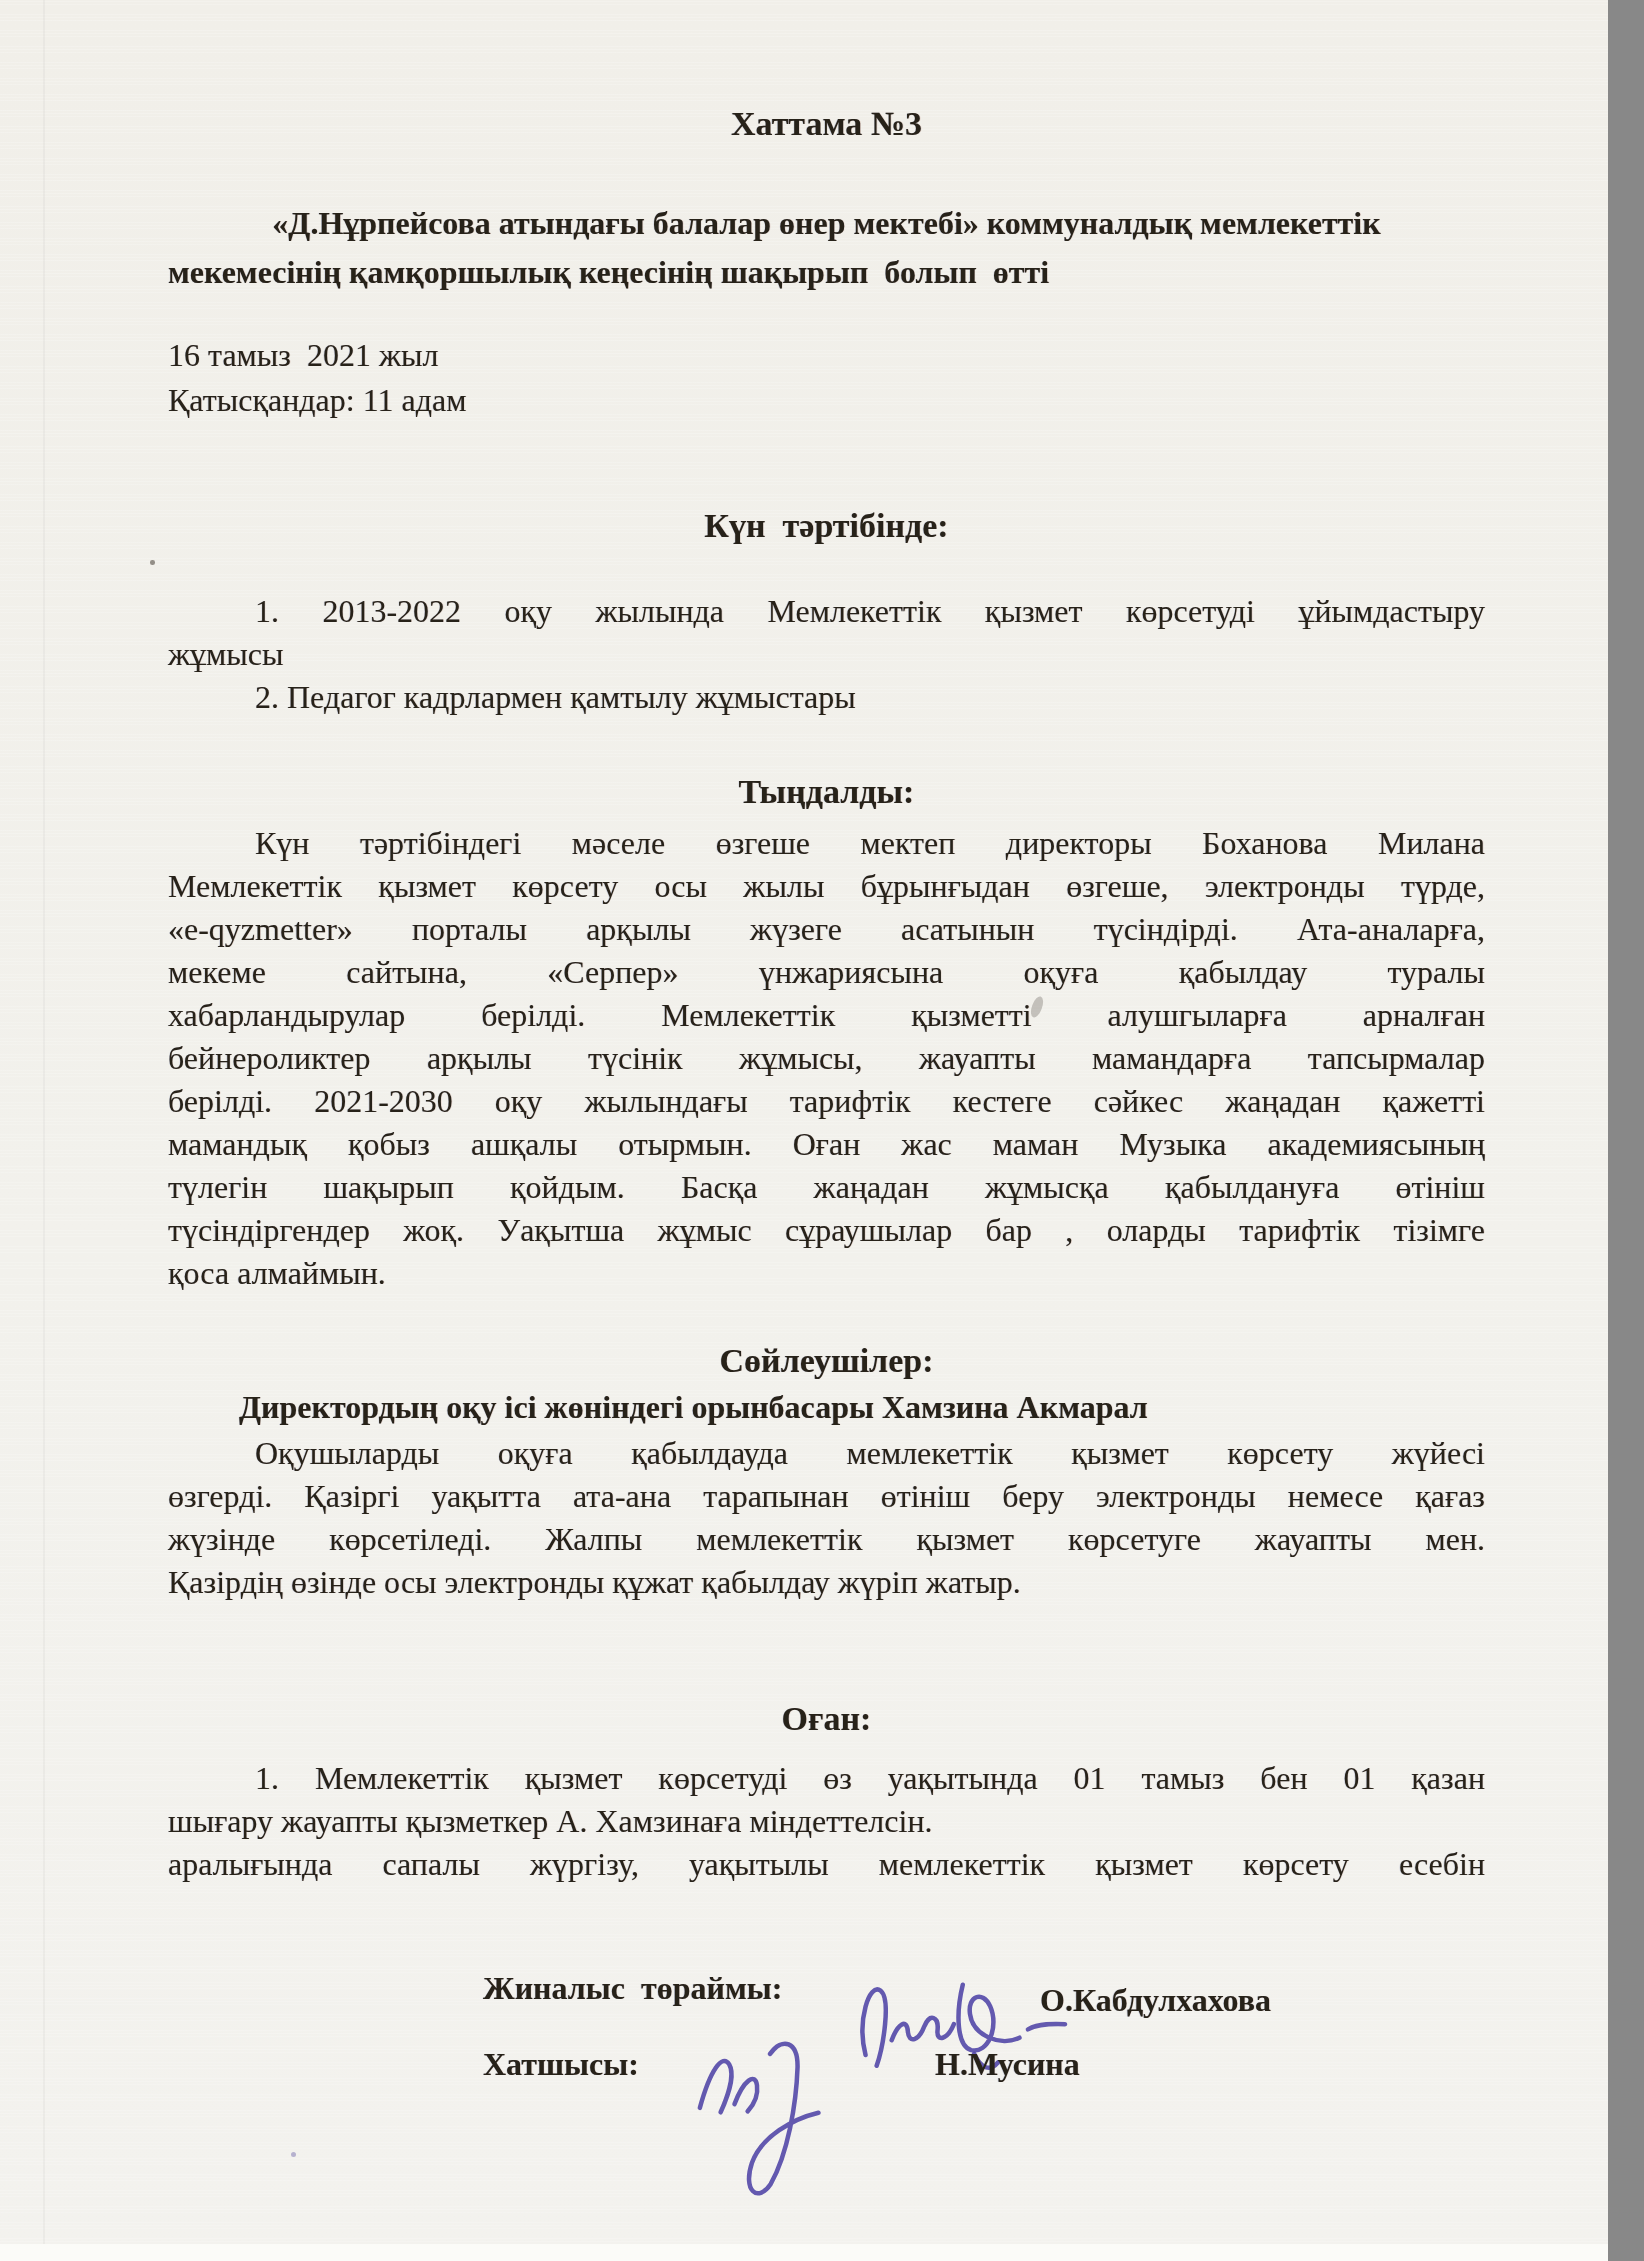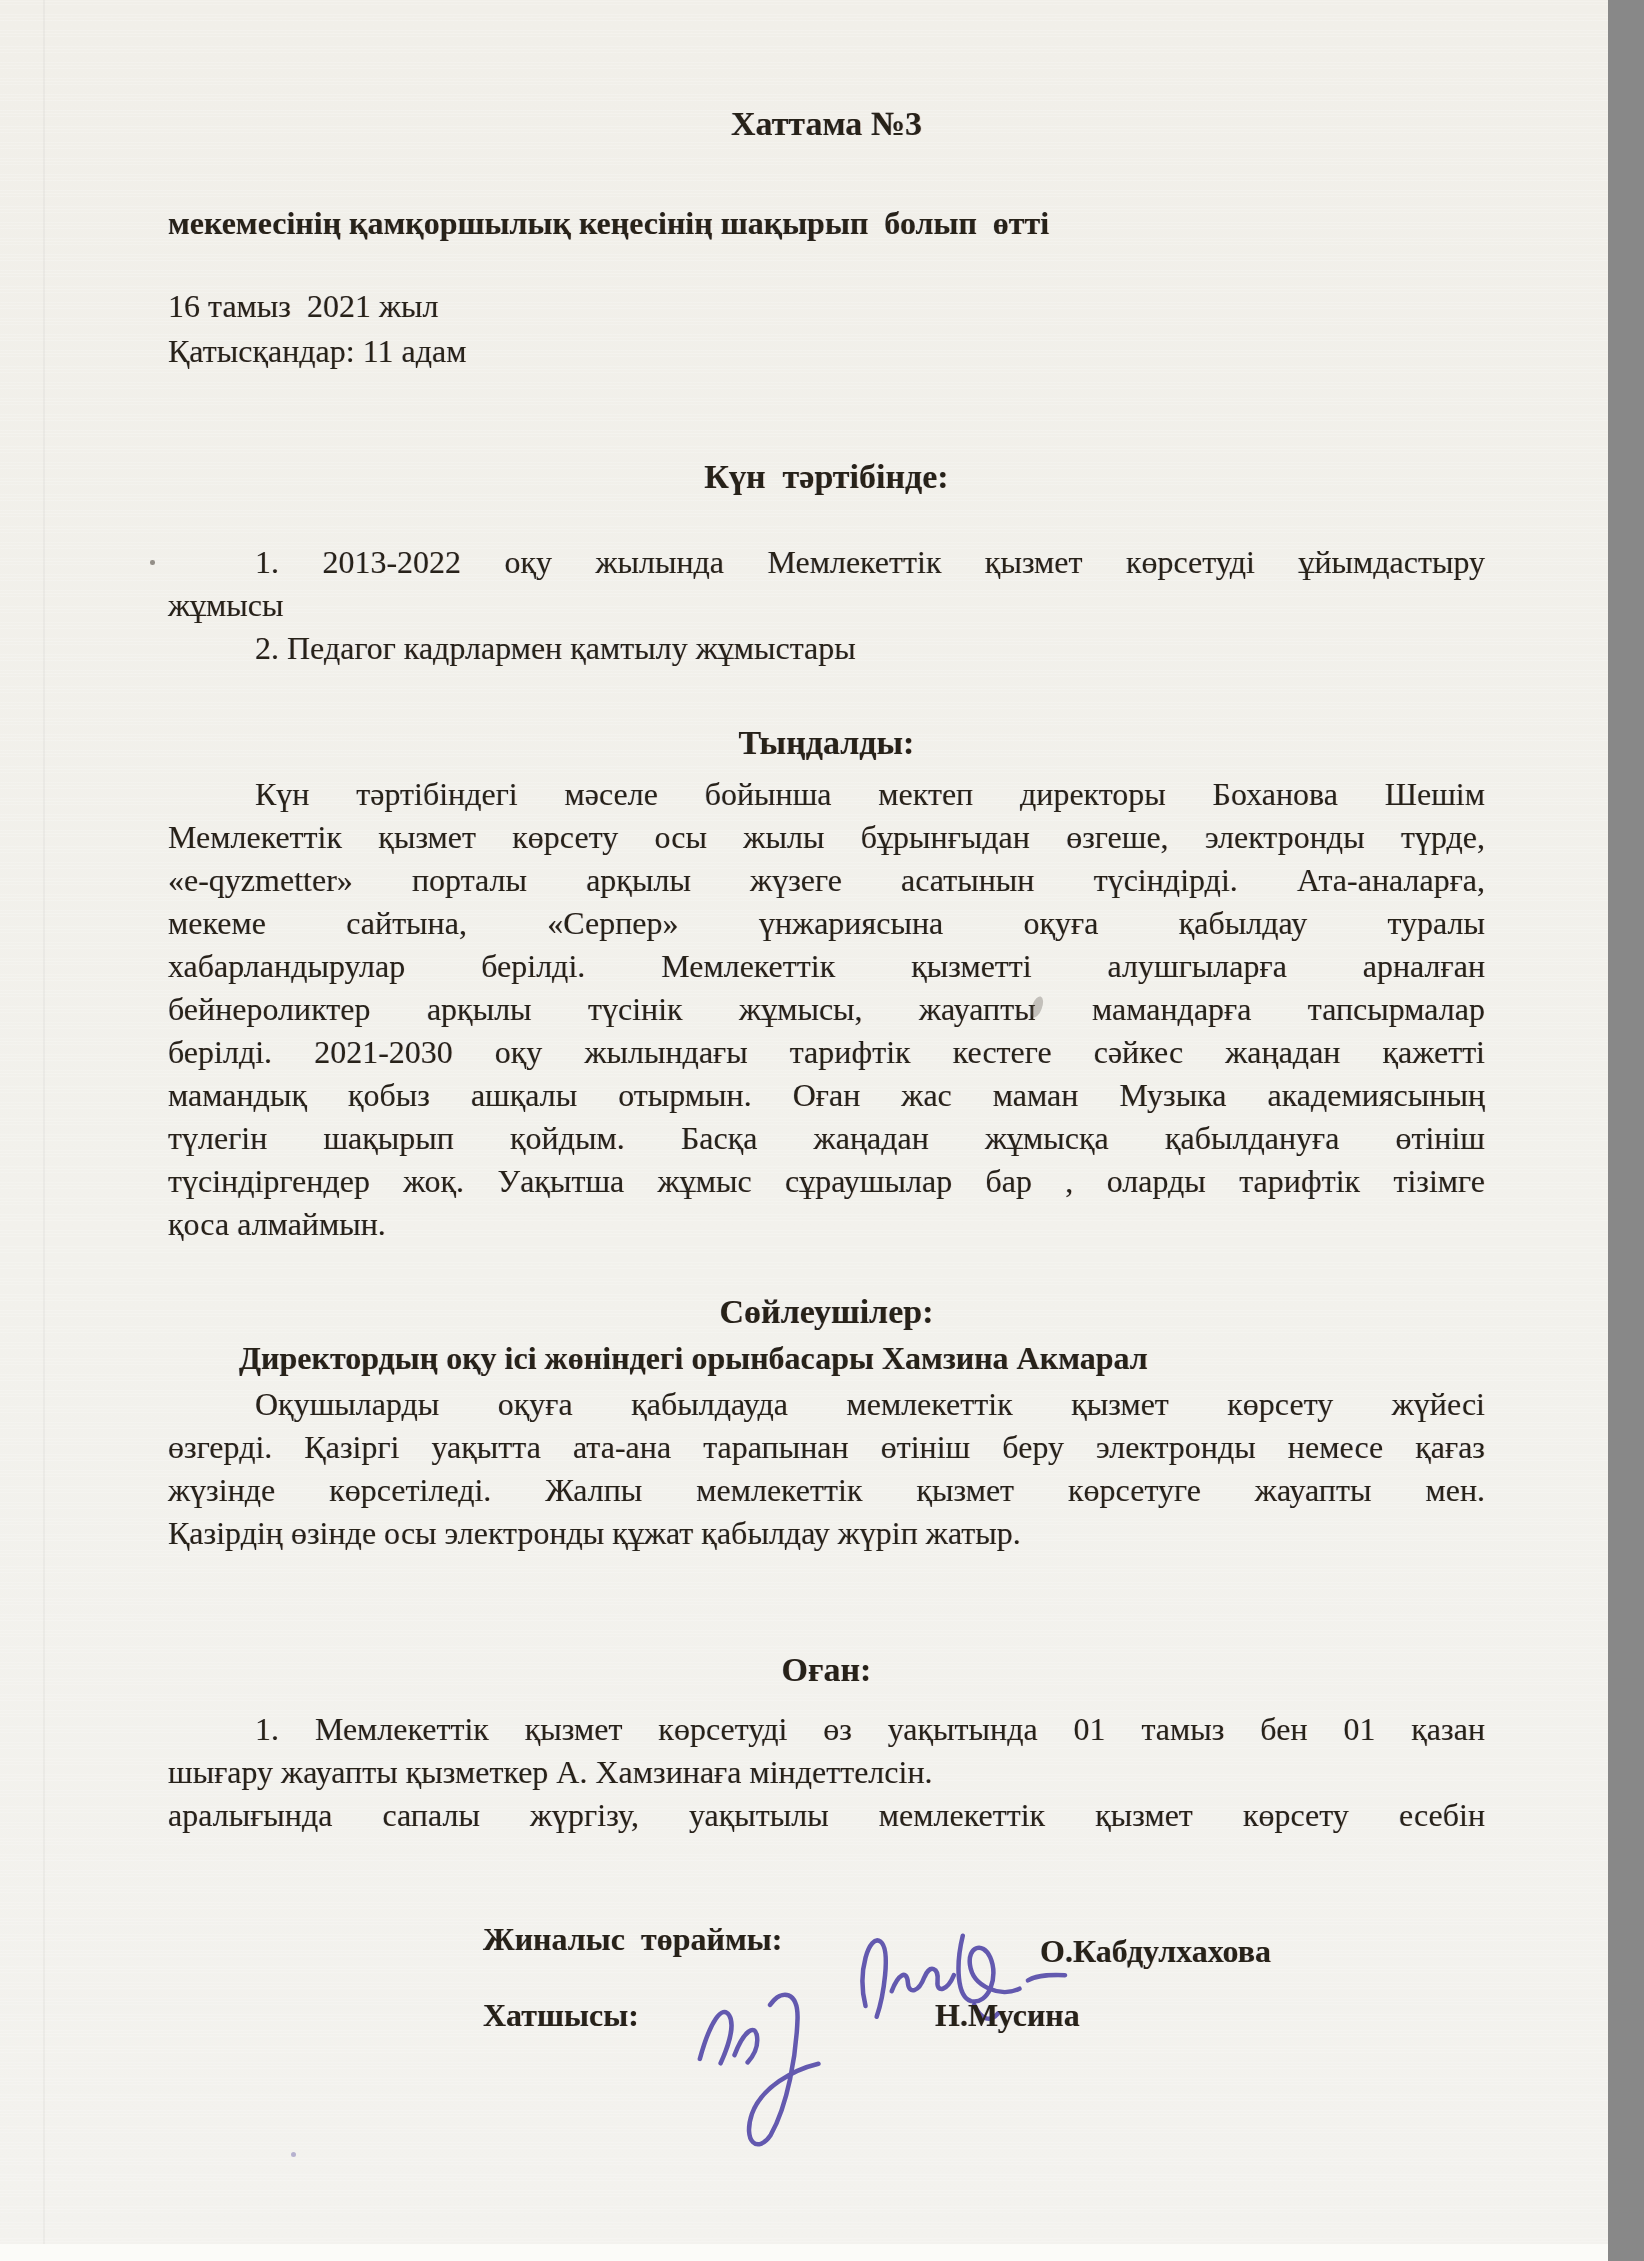--- a/index.html
+++ b/index.html
@@ -58,20 +58,21 @@
 </style>
 </head>
 <body>
 
 <div class="page">
   <div class="content">
 
     <div class="heading title">Хаттама №3</div>
 
     <div class="subtitle">
+        <div class="line">«Д.Нұрпейсова атындағы балалар өнер мектебі» коммуналдық мемлекеттік</div>
         <div class="line last">мекемесінің қамқоршылық кеңесінің шақырып  болып  өтті</div>
       </div>
 
     <div class="meta">
       <div class="meta-line">16 тамыз  2021 жыл</div>
       <div class="meta-line">Қатысқандар: 11 адам</div>
     </div>
 
     <div class="heading h-agenda">Күн  тәртібінде:</div>
 
@@ -81,21 +82,21 @@
           <div class="line last">жұмысы</div>
         </div>
       <div class="para">
           <div class="line last">2. Педагог кадрлармен қамтылу жұмыстары</div>
         </div>
     </div>
 
     <div class="heading h-heard">Тыңдалды:</div>
 
     <div class="body-block para para-heard">
-        <div class="line">Күн тәртібіндегі мәселе бойынша мектеп директоры Боханова Шешім</div>
+        <div class="line">Күн тәртібіндегі мәселе өзгеше мектеп директоры Боханова Милана</div>
         <div class="line">Мемлекеттік қызмет көрсету осы жылы бұрынғыдан өзгеше, электронды түрде,</div>
         <div class="line">«e-qyzmetter» порталы арқылы жүзеге асатынын түсіндірді. Ата-аналарға,</div>
         <div class="line">мекеме сайтына, «Серпер» үнжариясына оқуға қабылдау туралы</div>
         <div class="line">хабарландырулар берілді. Мемлекеттік қызметті алушгыларға арналған</div>
         <div class="line">бейнероликтер арқылы түсінік жұмысы, жауапты мамандарға тапсырмалар</div>
         <div class="line">берілді. 2021-2030 оқу жылындағы тарифтік кестеге сәйкес жаңадан қажетті</div>
         <div class="line">мамандық қобыз ашқалы отырмын. Оған жас маман Музыка академиясының</div>
         <div class="line">түлегін шақырып қойдым. Басқа жаңадан жұмысқа қабылдануға өтініш</div>
         <div class="line">түсіндіргендер жоқ. Уақытша жұмыс сұраушылар бар , оларды тарифтік тізімге</div>
         <div class="line last">қоса алмаймын.</div>

